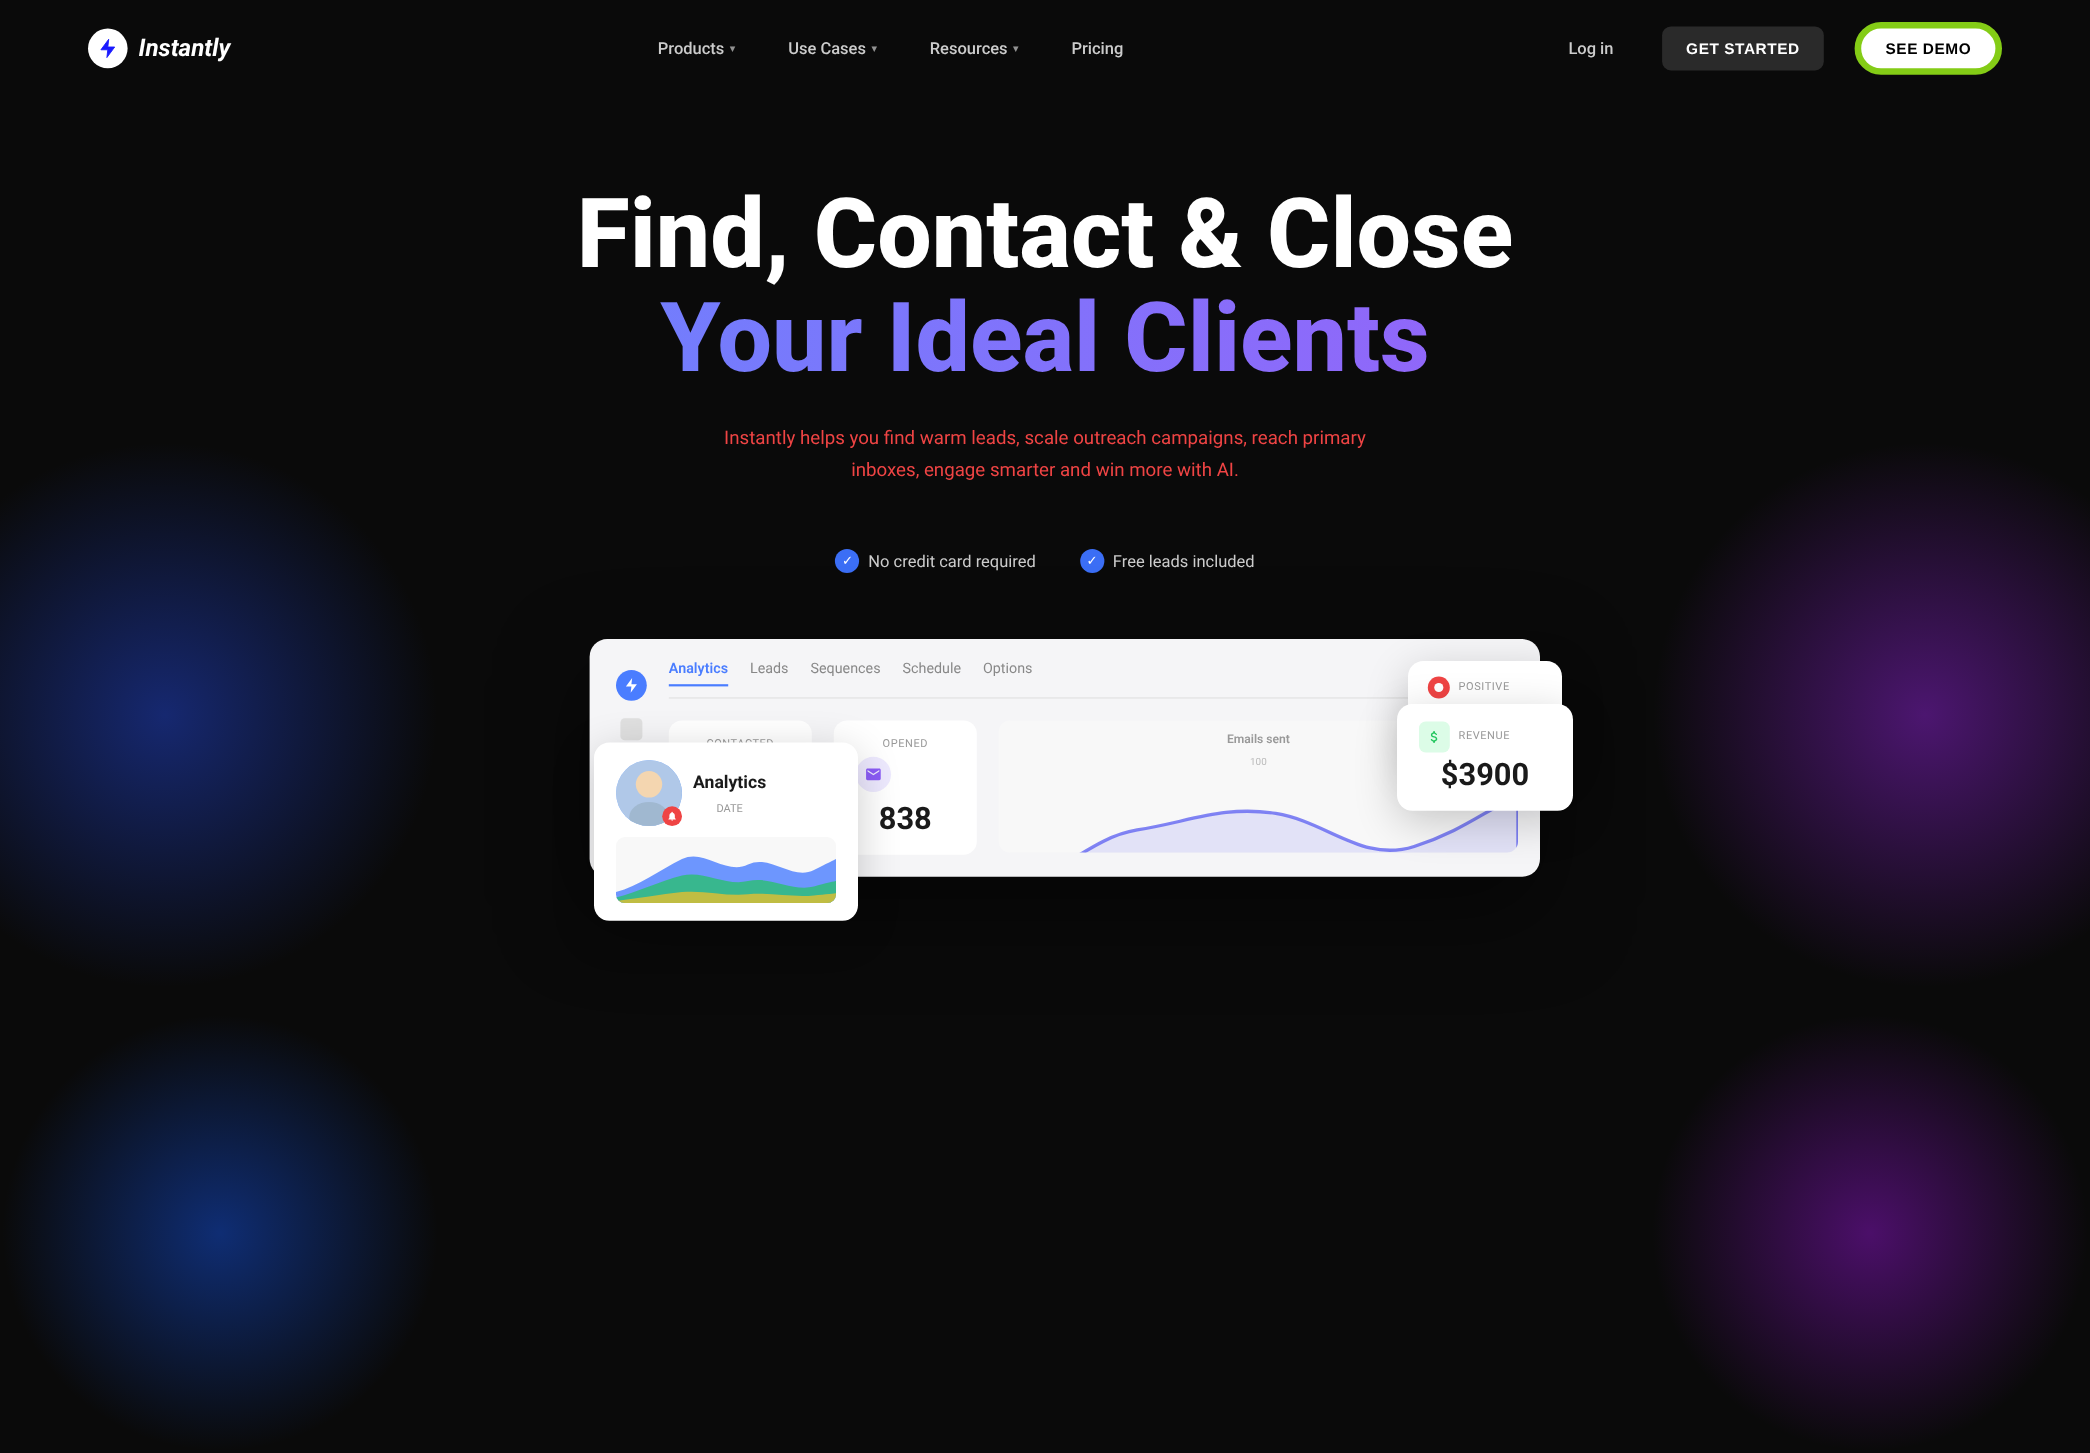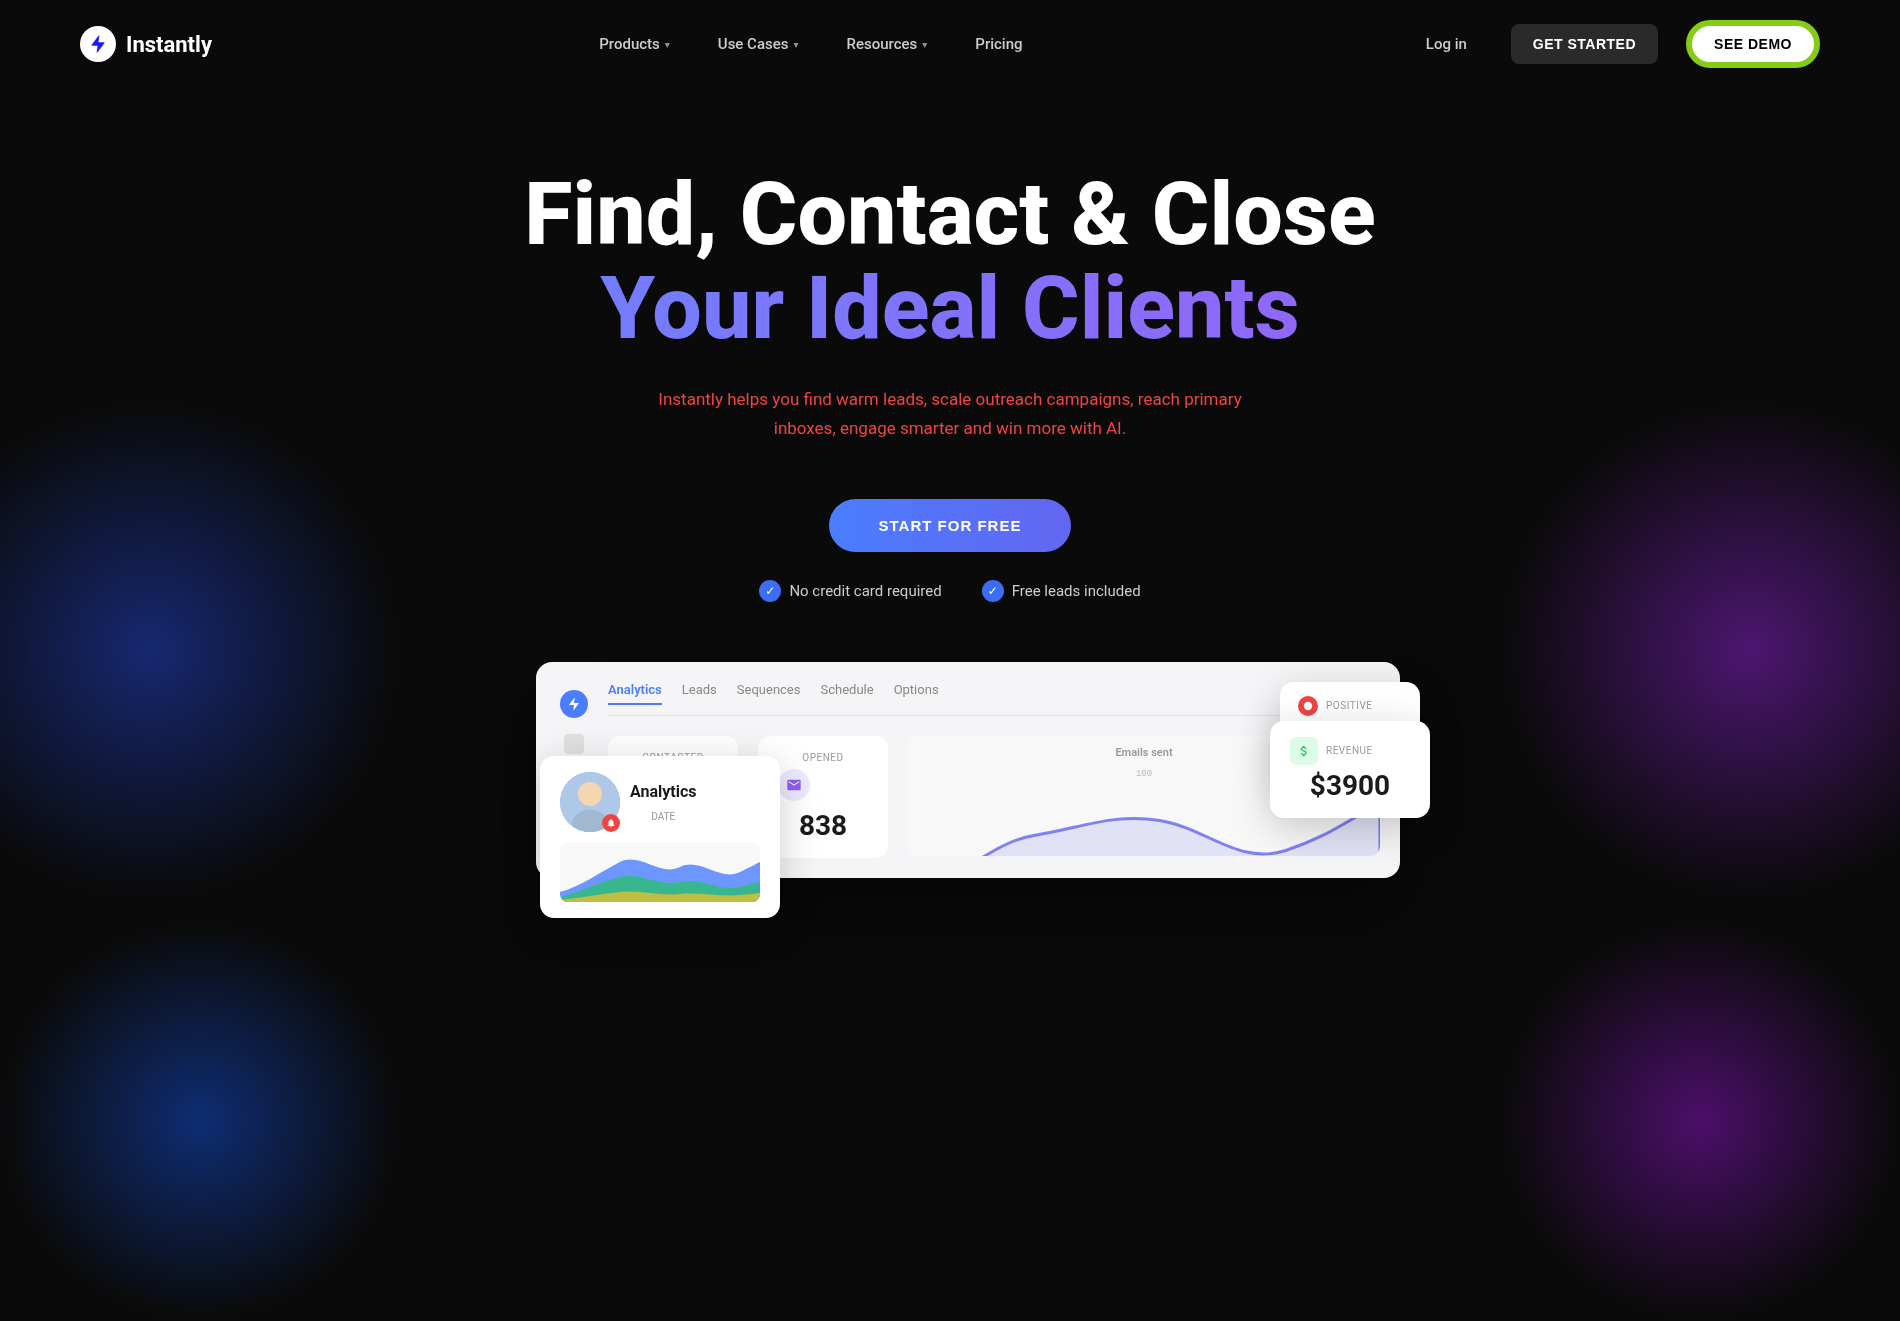--- a/index.html
+++ b/index.html
@@ -79,20 +79,21 @@
 
     .logo-icon svg {
       width: 20px;
       height: 20px;
     }
 
     .logo-text {
       font-size: 22px;
       font-weight: 700;
       color: #ffffff;
+      font-style: italic;
     }
 
     .nav-links {
       display: flex;
       align-items: center;
       gap: 20px;
       list-style: none;
     }
 
     .nav-links li a {
@@ -490,21 +491,20 @@
 </nav>
 
 <section class="hero">
   <h1>
     <span class="hero-title-white">Find, Contact &amp; Close</span>
     <span class="hero-title-gradient">Your Ideal Clients</span>
   </h1>
   
   <p class="hero-subtitle">Instantly helps you find warm leads, scale outreach campaigns, reach primary inboxes, engage smarter and win more with AI.</p>
   
-  <button class="btn-start-free">START FOR FREE</button>
   
   <div class="hero-badges">
     <div class="badge-item">
       <div class="badge-check">✓</div>
       <span>No credit card required</span>
     </div>
     <div class="badge-item">
       <div class="badge-check">✓</div>
       <span>Free leads included</span>
     </div>
@@ -553,21 +553,21 @@
                 <svg width="16" height="16" viewBox="0 0 24 24" fill="#8b5cf6">
                     <path d="M20 4H4c-1.1 0-2 .9-2 2v12c0 1.1.9 2 2 2h16c1.1 0 2-.9 2-2V6c0-1.1-.9-2-2-2zm0 4l-8 5-8-5V6l8 5 8-5v2z"></path>
                   </svg>
               </div>
               <div class="stat-value">838</div>
             </div>
 
 
             <div class="chart-area">
               <div style="padding:10px 14px; font-size:11px; color:#999; font-weight:600;">Emails sent</div>
-              <div style="padding:0 8px; display:flex; justify-content:center; font-size:9px; color:#bbb; margin-bottom:4px;font-family:Liberation Mono, monospace;">
+              <div style="padding:0 8px; display:flex; justify-content:center; font-size:9px; color:#bbb; margin-bottom:4px;">
                 <span>100</span>
                   <span></span>
               </div>
               <svg class="wave-svg" viewBox="0 0 300 80" preserveAspectRatio="none">
                 <path d="M0,70 C30,70 50,40 80,35 C110,30 130,20 160,25 C190,30 210,55 240,45 C270,35 285,20 300,15 L300,80 L0,80 Z" fill="rgba(99,102,241,0.15)" stroke="rgba(99,102,241,0.8)" stroke-width="2"></path>
               </svg>
             </div>
           </div>
         </div>
       </div>

